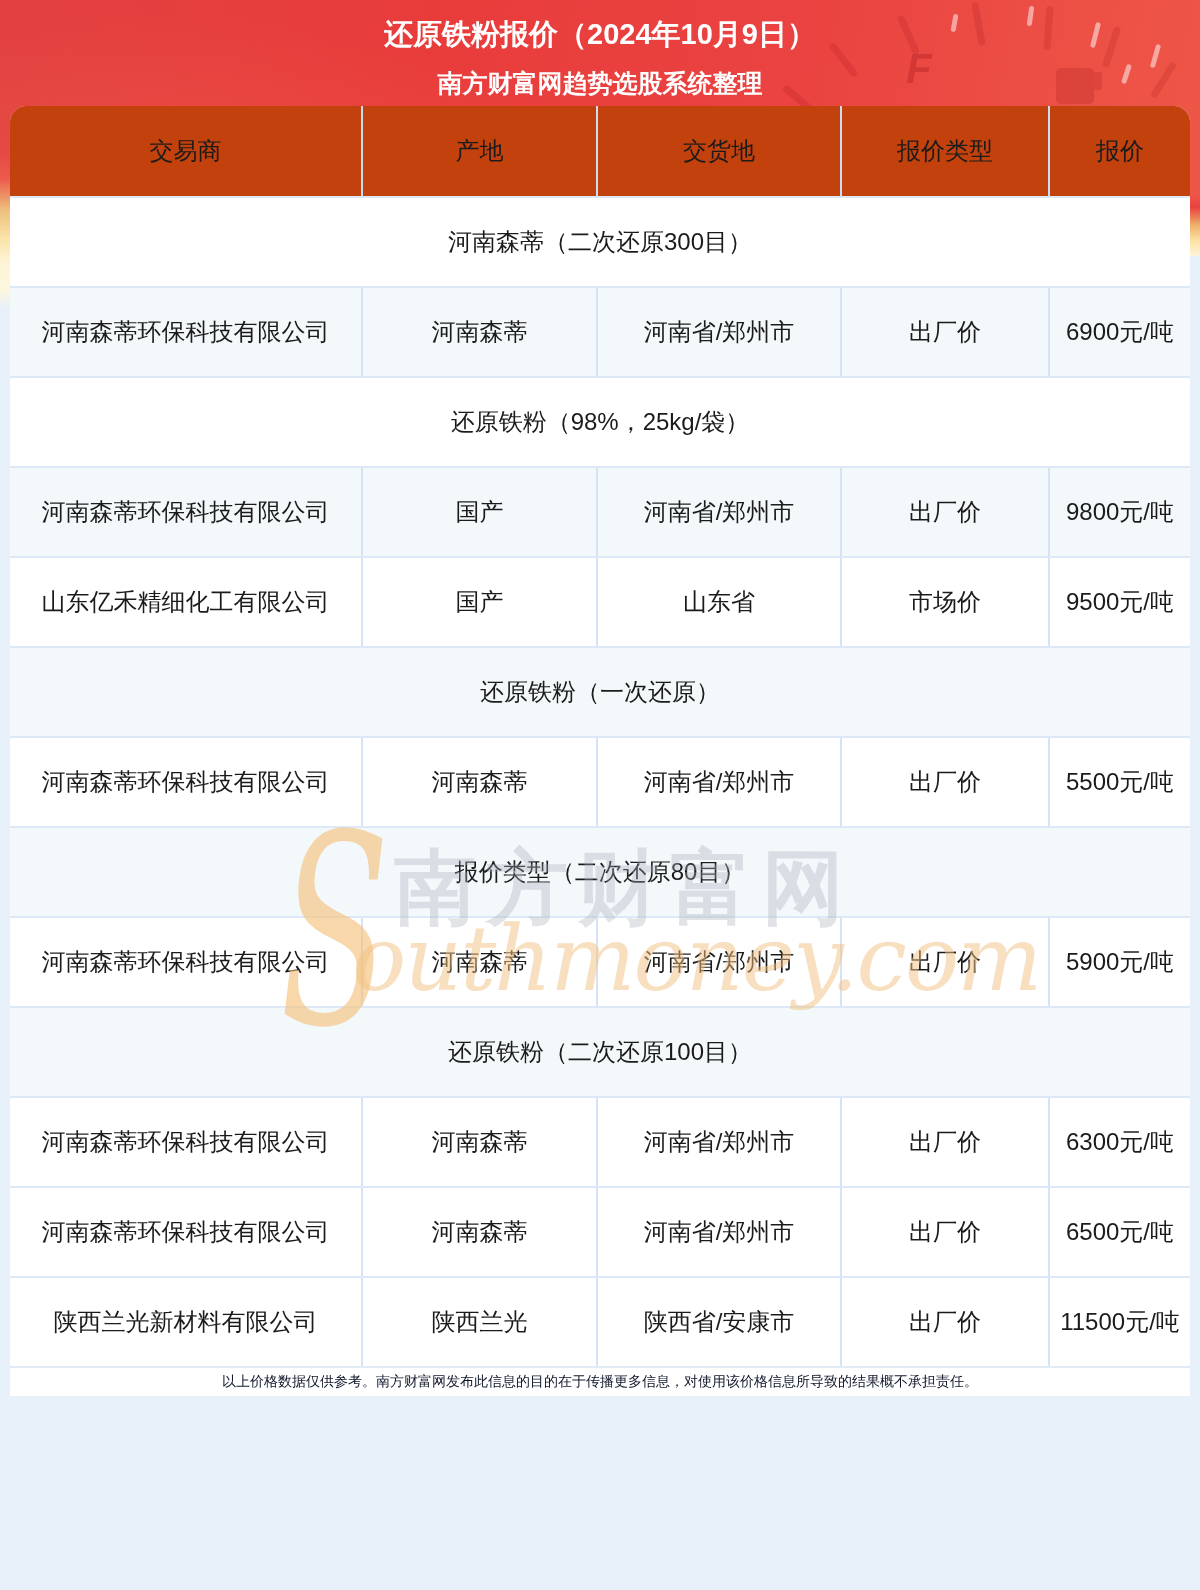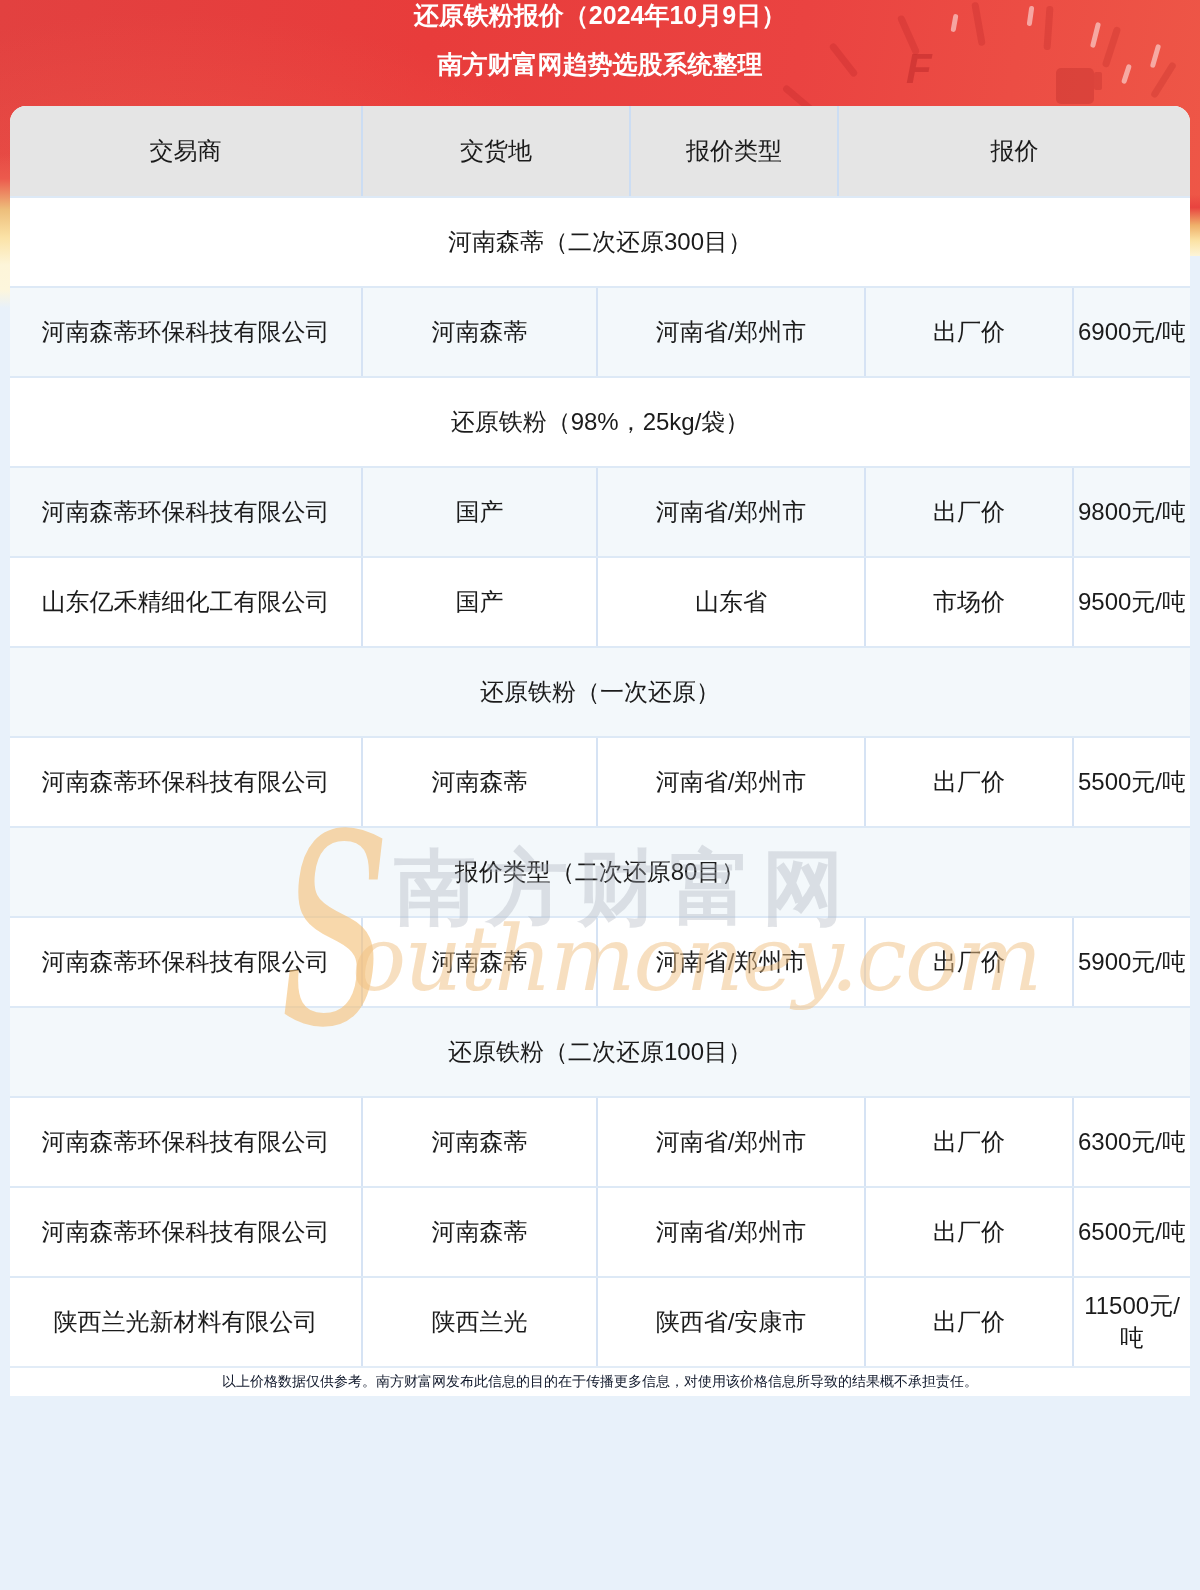--- a/index.html
+++ b/index.html
@@ -29,43 +29,43 @@
   
   .strip{position:absolute;top:0;width:10px;z-index:1}
   .strip-left{left:0;height:308px;
     background:linear-gradient(180deg, rgba(0,0,0,0) 0%, rgba(0,0,0,0) 50%,
       #ec5a4d 58%, #edbe7b 68%, #fbe2a6 77%, #fdf5d9 86%, #fdf6dc 94%, #e8f1fa 100%)}
   .strip-right{right:0;height:256px;
     background:linear-gradient(180deg, rgba(0,0,0,0) 0%, rgba(0,0,0,0) 76%,
       #e8433f 81%, #efb06a 88%, #fbe2a4 94%, #fdf5d8 100%)}
 
   .banner-text{position:absolute;top:0;left:0;width:1200px;text-align:center;z-index:4;color:#ffffff}
-  .title{font-size:25px;font-weight:bold;line-height:30px}
+  .title{margin-top:19px;font-size:29px;font-weight:bold;line-height:30px}
   .subtitle{margin-top:19px;font-size:25px;font-weight:bold;line-height:30px}
 
   
   .card{
     position:absolute;top:106px;left:10px;width:1180px;z-index:2;
     background:#ffffff;border-radius:16px 16px 0 0;overflow:hidden;
   }
-  .hrow{display:flex;height:90px;background:#e5e5e5}
+  .hrow{display:flex;height:90px;background:#c2410c}
   .hcell{display:flex;align-items:center;justify-content:center;
     font-size:24px;color:#1b1b1b;border-right:2px solid #ccddf3;box-sizing:border-box}
   .hcell:last-child{border-right:none}
 
   .row{display:flex;height:90px;box-sizing:border-box;border-top:2px solid #dde9f6}
   .row.stripe{background:#f3f8fb}
   .row.plain{background:#ffffff}
   .cell{display:flex;align-items:center;justify-content:center;text-align:center;
     font-size:24px;color:#1b1b1b;border-right:2px solid #d6e3f4;box-sizing:border-box}
   .cell:last-child{border-right:none}
   .seclabel{width:100%;display:flex;align-items:center;justify-content:center;
     font-size:24px;color:#1b1b1b}
 
-  .c0{width:353px}.c1{width:235px}.c2{width:268px}.c3{width:208px}.c4{flex:1}
+  .c0{width:353px}.c1{width:235px}.c2{width:244px}.c3{width:208px}.c4{flex:1}
 
   .footerbar{display:flex;align-items:center;justify-content:center;height:28px;
     background:#ffffff;border-top:2px solid #e2ecf7;font-size:14px;color:#0f172a}
 
   
   .wm{position:absolute;z-index:5;pointer-events:none;line-height:1;white-space:nowrap}
   .wm-cn{left:394px;top:848px;font-size:82px;letter-spacing:10px;font-weight:bold;
     font-family:"Liberation Serif","DejaVu Serif",serif;color:#a9afba;opacity:.34}
   .wm-s{left:280px;top:800px;font-size:200px;font-style:italic;
     font-family:"DejaVu Serif","Liberation Serif",serif;color:#f5c179;opacity:.62;
@@ -97,20 +97,21 @@
 <div class="strip strip-right"></div>
 
 <div class="banner-text">
   <div class="title">还原铁粉报价（2024年10月9日）</div>
   <div class="subtitle">南方财富网趋势选股系统整理</div>
 </div>
 
 <div class="card">
   <div class="hrow" id="thead-row">
       <div class="hcell c0">交易商</div>
+      <div class="hcell c1">产地</div>
       <div class="hcell c2">交货地</div>
       <div class="hcell c3">报价类型</div>
       <div class="hcell c4">报价</div>
     </div>
   <div id="rows">
       <div class="row plain">
         <div class="seclabel">河南森蒂（二次还原300目）</div>
       </div>
       <div class="row stripe">
         <div class="cell c0">河南森蒂环保科技有限公司</div>

